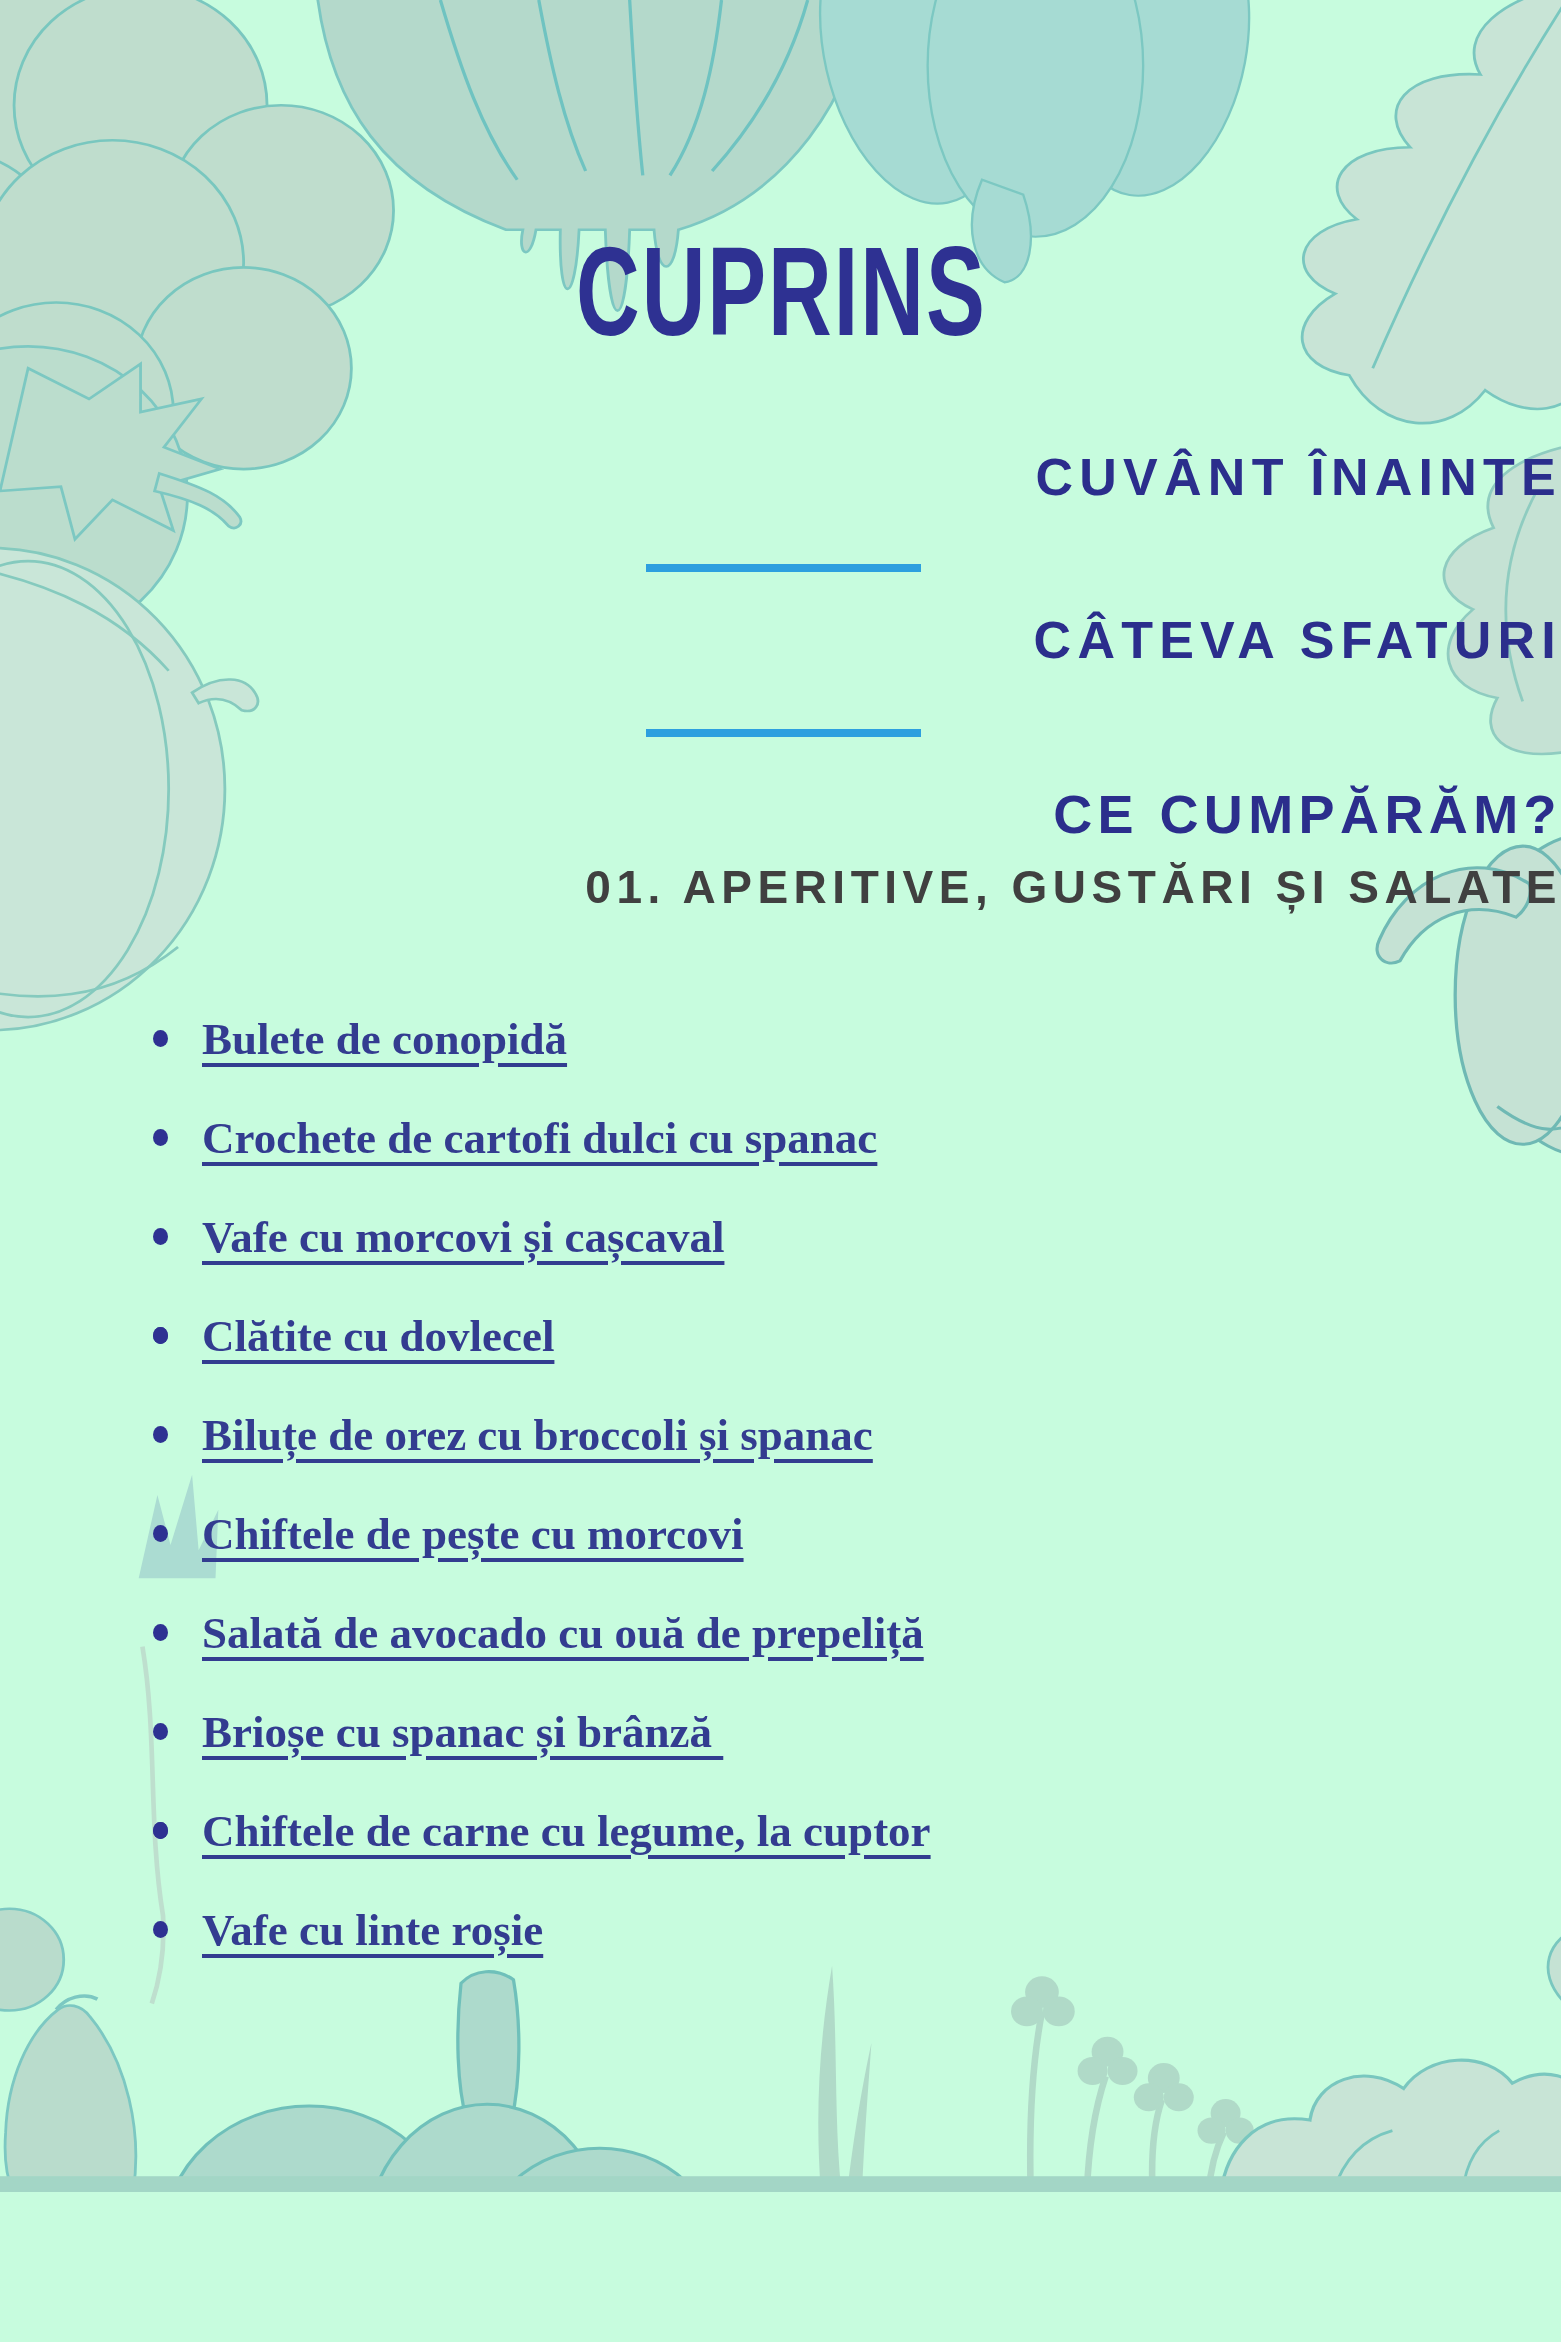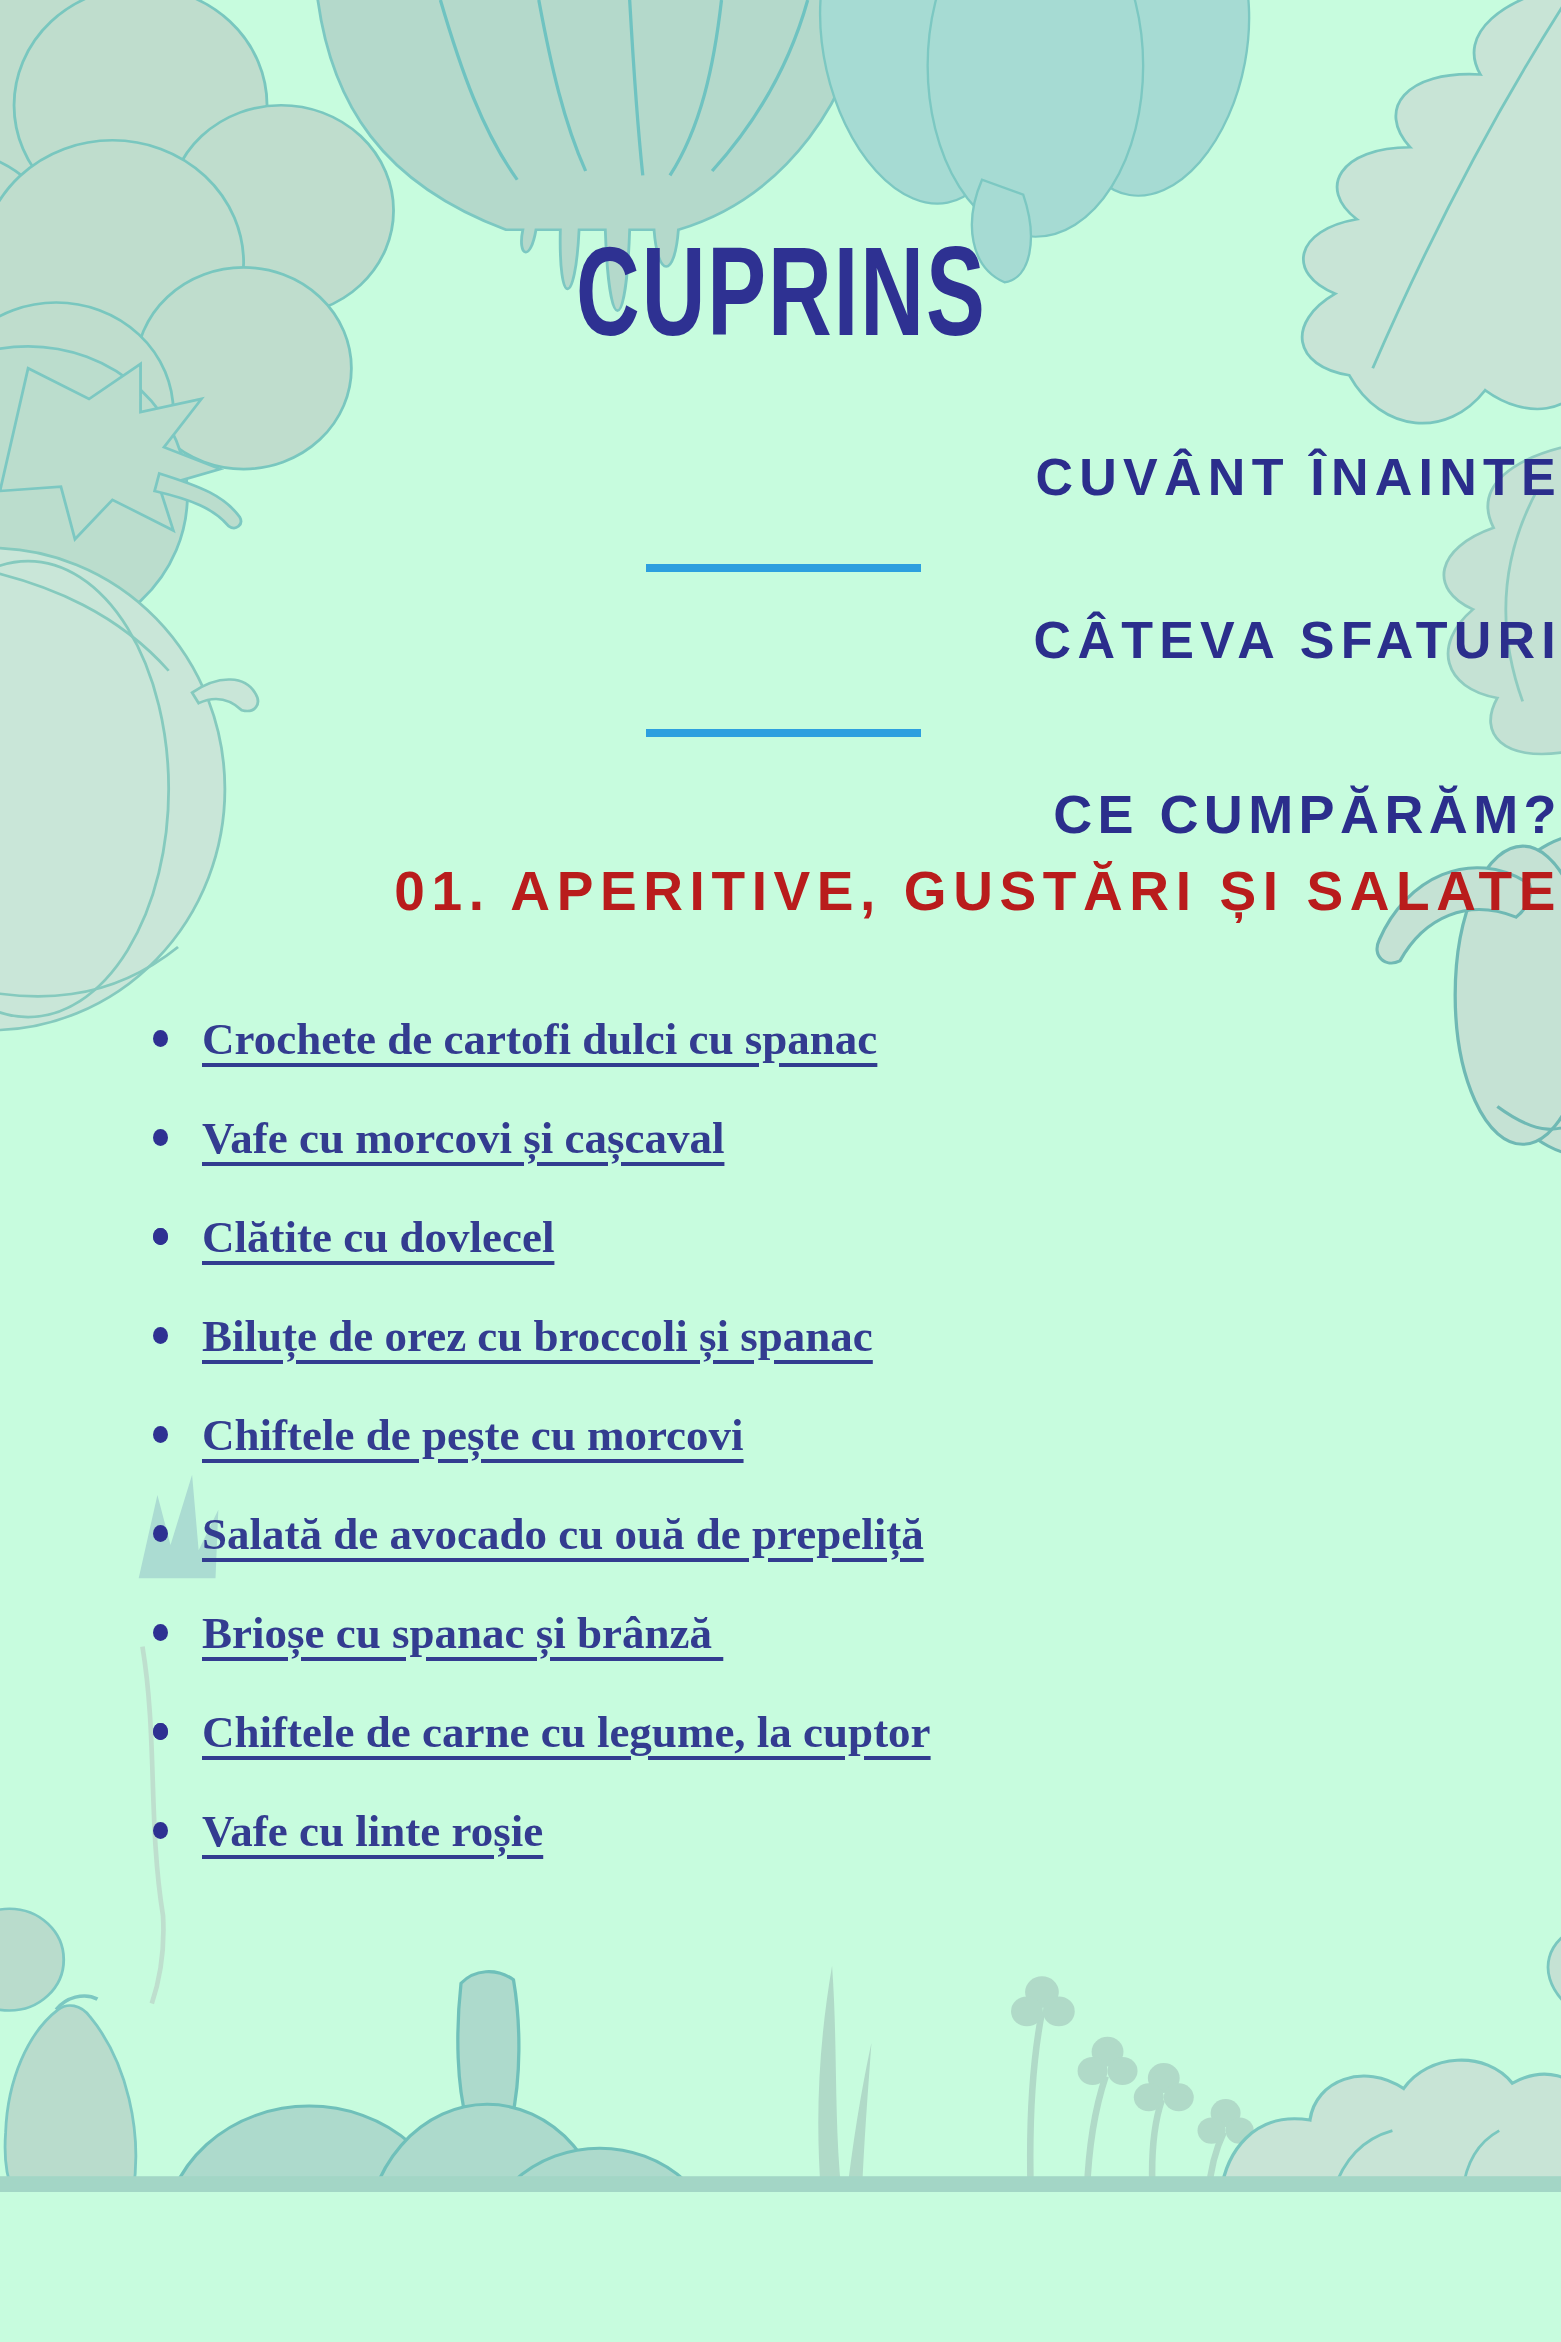--- a/index.html
+++ b/index.html
@@ -16,21 +16,21 @@
   }
   .main-title .squeeze{display:inline-block;transform:scaleX(0.70);transform-origin:center;}
 
   .sec-heading{
     position:absolute;left:0;right:0;text-align:right;
     font-weight:700;color:#2b2e8c;line-height:1;white-space:nowrap;
   }
   .sec-1{top:451px;font-size:52px;letter-spacing:0.12em;}
   .sec-2{top:614px;font-size:52px;letter-spacing:0.12em;}
   .sec-3{top:787px;font-size:54px;letter-spacing:0.10em;}
-  .cat-heading{top:864px;font-size:55px;letter-spacing:0.12em;color:#b91c1c;}
+  .cat-heading{top:864px;font-size:46px;letter-spacing:0.12em;color:#404040;}
 
   .divider{position:absolute;left:646px;width:275px;height:8.4px;background:#2d9fdf;}
   .divider-1{top:564px;}
   .divider-2{top:729px;}
 
   .recipes{
     position:absolute;top:1017px;left:153px;margin:0;padding:0;list-style:none;
   }
   .recipes li{
     position:relative;padding-left:49px;margin:0 0 54px 0;
@@ -185,20 +185,21 @@
 
     <div class="sec-heading sec-2">CÂTEVA SFATURI</div>
 
     <div class="divider divider-2"></div>
 
     <div class="sec-heading sec-3">CE CUMPĂRĂM?</div>
 
     <div class="sec-heading cat-heading">01. APERITIVE, GUSTĂRI ȘI SALATE</div>
 
     <ul class="recipes">
+      <li><span class="dot"></span><a>Bulete de conopidă</a></li>
       <li><span class="dot"></span><a>Crochete de cartofi dulci cu spanac</a></li>
       <li><span class="dot"></span><a>Vafe cu morcovi și cașcaval</a></li>
       <li><span class="dot"></span></li>
       <li><span class="dot"></span><a>Clătite cu dovlecel</a></li>
       <li><span class="dot"></span><a>Biluțe de orez cu broccoli și spanac</a></li>
       <li><span class="dot"></span><a>Chiftele de pește cu morcovi</a></li>
       <li><span class="dot"></span><a>Salată de avocado cu ouă de prepeliță</a></li>
       <li><span class="dot"></span><a>Brioșe cu spanac și brânză&nbsp;</a></li>
       <li><span class="dot"></span></li>
       <li><span class="dot"></span><a>Chiftele de carne cu legume, la cuptor</a></li>

